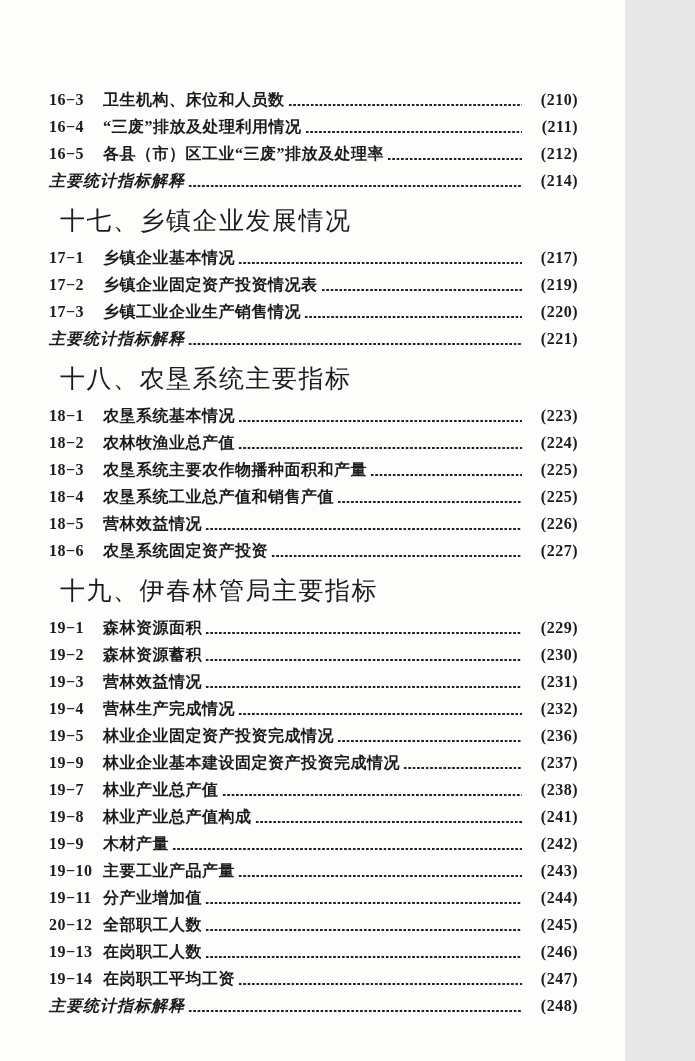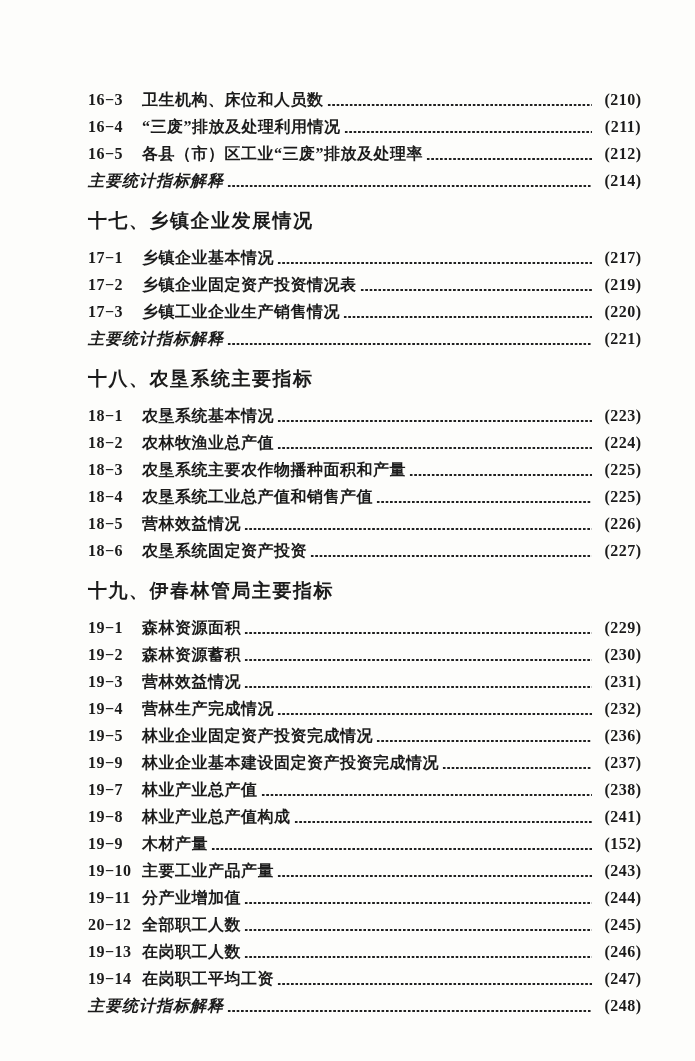--- a/index.html
+++ b/index.html
@@ -2,35 +2,35 @@
 <html lang="zh"><head>
 <meta charset="utf-8">
 <style>
   html, body {
     margin: 0;
     padding: 0;
     background: #e8e8e8;
   }
   .page {
     position: relative;
-    width: 695px;
+    width: 625px;
     height: 1061px;
     background: #fdfdfb;
     color: #1b1b1b;
     font-family: "Liberation Serif", serif;
     box-sizing: border-box;
-    padding: 86px 47px 0 88px;
+    padding: 86px 47px 0 49px;
     overflow: hidden;
   }
   .toc-section .section-heading {
-    font-size: 19px;
-    font-weight: 700;
+    font-size: 25px;
+    font-weight: 400;
     letter-spacing: 1.5px;
     line-height: 26px;
-    margin: 14px 0 10px 0;
+    margin: 14px 0 10px 11px;
   }
   .toc-row {
     display: flex;
     align-items: baseline;
     height: 27px;
     line-height: 27px;
     font-size: 16px;
     font-weight: 600;
     white-space: nowrap;
   }
@@ -48,21 +48,21 @@
     align-self: stretch;
     margin: 0 6px 0 3px;
     background-image: radial-gradient(circle, #202020 1.15px, rgba(0,0,0,0) 1.45px);
     background-size: 4.4px 4.4px;
     background-repeat: repeat-x;
     background-position: left bottom 6px;
   }
   .toc-row .pageno {
     flex: 0 0 auto;
     width: 50px;
-    text-align: center;
+    text-align: right;
     letter-spacing: 0.5px;
   }
   .toc-row.footer-row .title {
     letter-spacing: 1px;
     font-style: italic;
   }
 </style>
 </head>
 <body>
 
@@ -237,21 +237,21 @@
     <span class="num">19−8</span>
     <span class="title">林业产业总产值构成</span>
     <span class="leader"></span>
     <span class="pageno">(241)</span>
   </div>
 
   <div class="toc-row">
     <span class="num">19−9</span>
     <span class="title">木材产量</span>
     <span class="leader"></span>
-    <span class="pageno">(152)</span>
+    <span class="pageno">(242)</span>
   </div>
 
   <div class="toc-row">
     <span class="num">19−10</span>
     <span class="title">主要工业产品产量</span>
     <span class="leader"></span>
     <span class="pageno">(243)</span>
   </div>
 
   <div class="toc-row">

